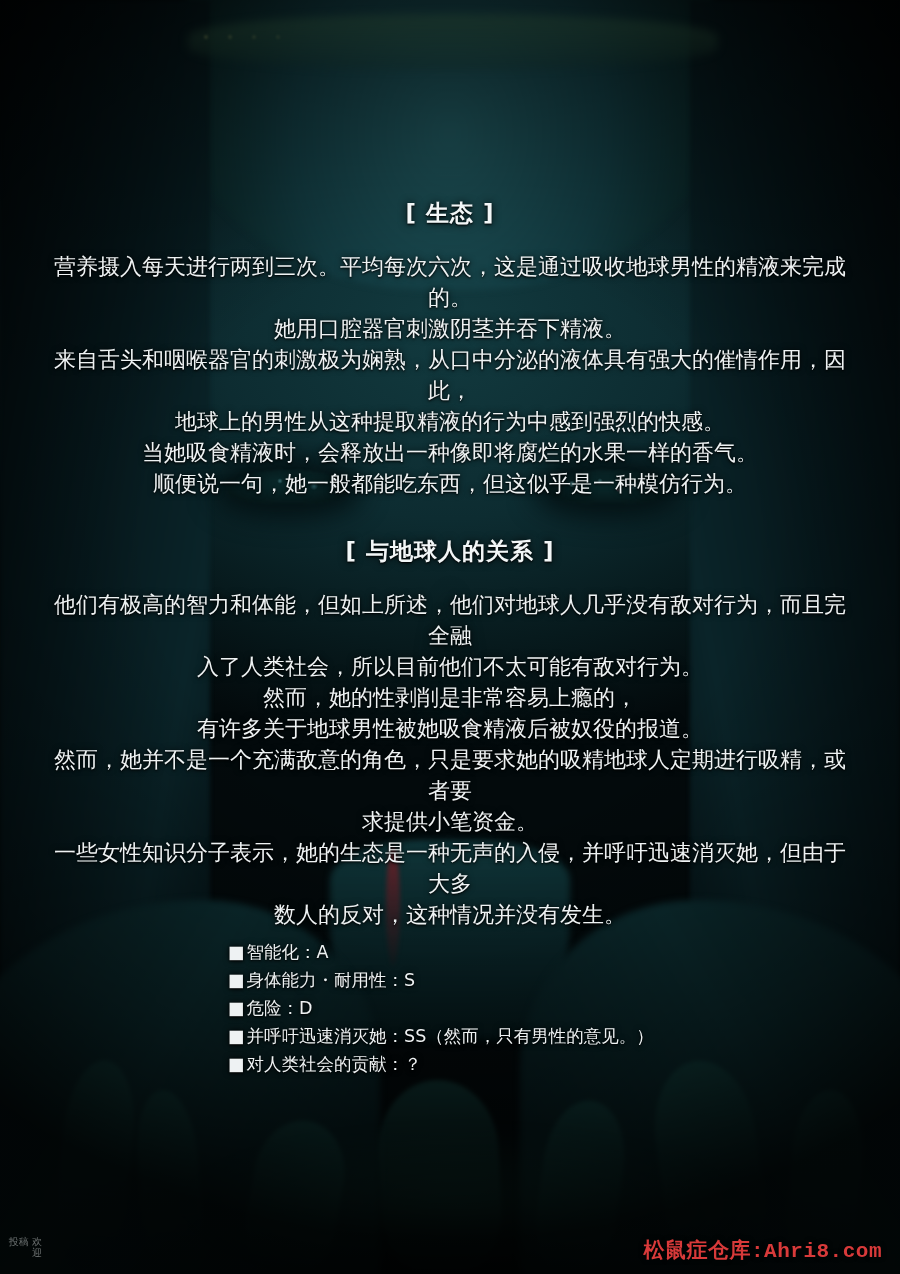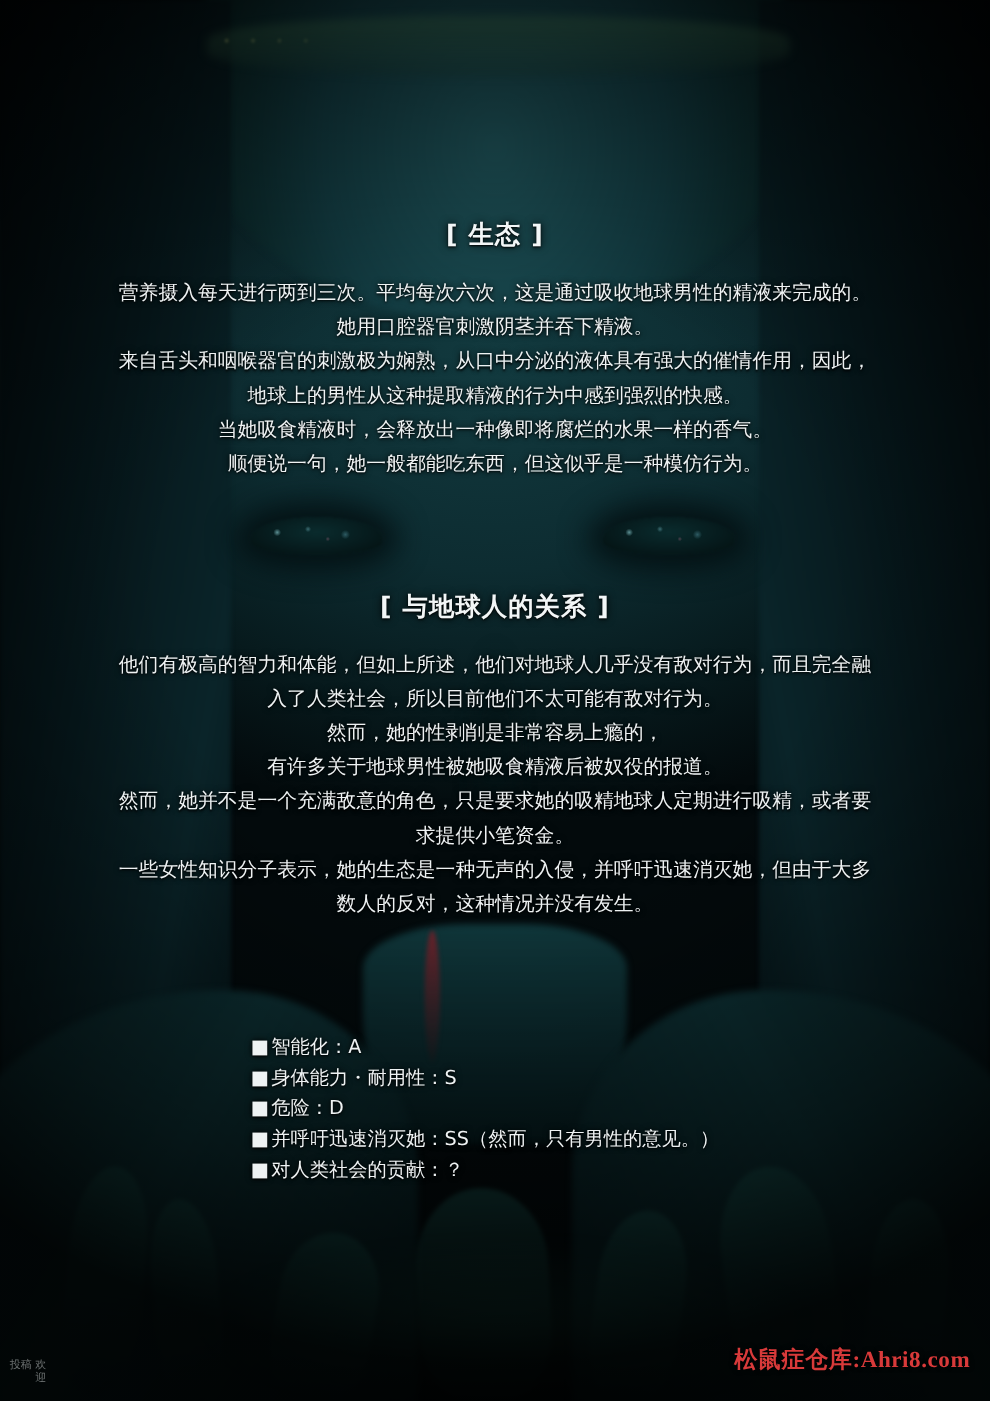--- a/index.html
+++ b/index.html
@@ -160,21 +160,21 @@
   .section-title {
     font-size: 23px;
     font-weight: bold;
     letter-spacing: 1px;
     color: #f2f6f7;
     text-shadow: 0 0 8px rgba(0,0,0,0.9), 0 1px 2px #000;
     margin: 0 0 22px 0;
   }
   .section-body p {
     margin: 0;
-    font-size: 18px;
+    font-size: 22px;
     line-height: 31px;
     color: #eef2f3;
     text-shadow: 0 0 6px rgba(0,0,0,0.95), 0 1px 2px rgba(0,0,0,0.95);
   }
   #sec-ecology { top: 198px; }
   #sec-relations { top: 536px; }
 
   .stats {
     position: absolute;
     left: 228px;
@@ -189,27 +189,27 @@
     white-space: nowrap;
   }
   .stat-bullet {
     color: #eef2f3;
     margin-right: 2px;
   }
 
   .watermark-br {
     position: absolute;
     right: 18px;
-    bottom: 24px;
+    bottom: 10px;
     font-size: 21px;
     font-weight: bold;
     color: #d83a3a;
     letter-spacing: 0.5px;
     text-shadow: 0 0 5px rgba(0,0,0,0.95);
-    font-family: Liberation Serif, serif;
+    font-family: Liberation Mono, monospace;
   }
   .watermark-bl {
     position: absolute;
     left: 8px;
     bottom: 16px;
     width: 34px;
     font-size: 10px;
     line-height: 11px;
     color: rgba(190,195,195,0.55);
     text-align: right;

